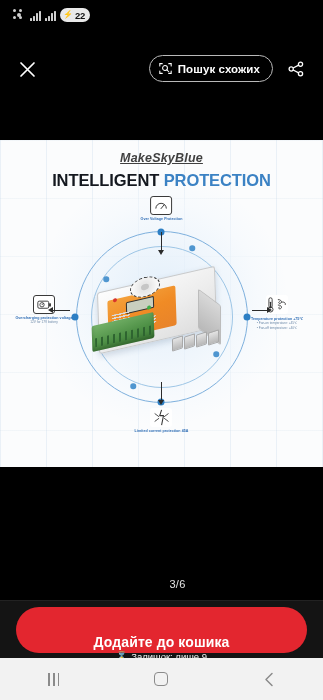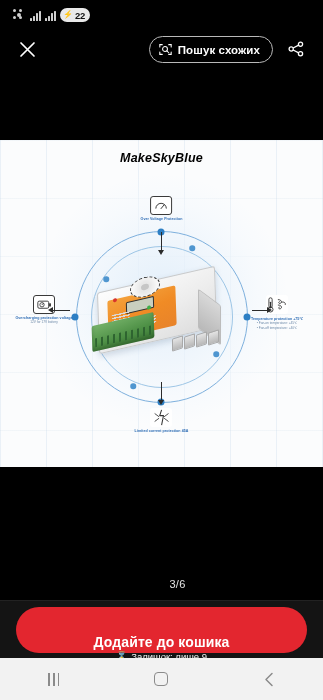--- a/index.html
+++ b/index.html
@@ -60,21 +60,21 @@
     display:flex; align-items:center; gap:2px;
     background:#e9e9e9; color:#111; border-radius:8px;
     padding:1px 5px 1px 3px; height:14px; min-width:28px; justify-content:center;
   }
   .bat-bolt { font-size:8px; line-height:1; color:#111; }
   .bat-num { font-size:9.5px; font-weight:700; letter-spacing:-.2px; }
 
   
   .toolbar {
     position:absolute; top:36px; left:0; width:323px; height:46px;
-    display:flex; align-items:flex-start; padding:0 14px;
+    display:flex; align-items:flex-end; padding:0 14px;
   }
   .close-btn {
     width:26px; height:26px; display:flex; align-items:center; justify-content:center;
     cursor:pointer;
   }
   .close-btn svg { display:block; }
   .toolbar-spacer { flex:1; }
   .search-similar {
     display:flex; align-items:center; gap:6px;
     border:1px solid #b9b9b9; border-radius:16px;
@@ -96,21 +96,21 @@
     background-size:46px 58px;
   }
   .glow {
     position:absolute; left:50%; top:160px; transform:translate(-50%,-50%);
     width:250px; height:250px; border-radius:50%;
     background:radial-gradient(circle, rgba(225,238,250,.95) 0%, rgba(243,248,253,.5) 55%, rgba(255,255,255,0) 72%);
   }
   .brand {
     position:absolute; top:11px; left:0; width:100%;
     text-align:center; font-size:12.5px; font-weight:700; font-style:italic;
-    color:#000000; letter-spacing:.2px;
+    color:#404040; letter-spacing:.2px;text-decoration:underline;
   }
   .headline {
     position:absolute; top:31px; left:0; width:100%;
     text-align:center; font-size:16.5px; font-weight:700; letter-spacing:-.1px;
   }
   .headline .h-dark { color:#14181f; }
   .headline .h-blue { color:#3b82c4; }
 
   
   .ring-outer, .ring-inner {
@@ -326,20 +326,24 @@
         <path d="M5.1 7 L10.7 4.1 M5.1 9 L10.7 11.9" stroke="#fff" stroke-width="1.3"></path>
       </svg>
     </div>
   </div>
 
   <div class="media">
     <div class="grid-bg"></div>
     <div class="glow"></div>
 
     <div class="brand">MakeSkyBlue</div>
+    <div class="headline">
+      <span class="h-dark">INTELLIGENT</span>
+      <span class="h-blue">PROTECTION</span>
+    </div>
 
     <div class="ring-outer"></div>
     <div class="ring-inner"></div>
     <div class="dot" style="left:161px; top:92px;"></div>
     <div class="dot" style="left:75px; top:177px;"></div>
     <div class="dot" style="left:247px; top:177px;"></div>
     <div class="dot" style="left:161px; top:262px;"></div>
     <div class="dot sm" style="left:192px; top:108px;"></div>
     <div class="dot sm" style="left:106px; top:139px;"></div>
     <div class="dot sm" style="left:216px; top:214px;"></div>

